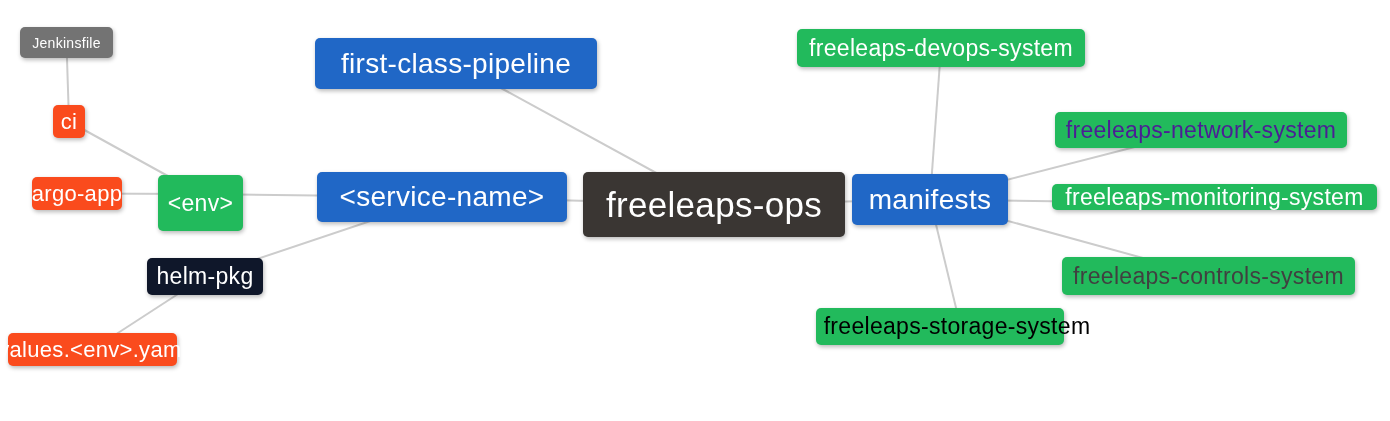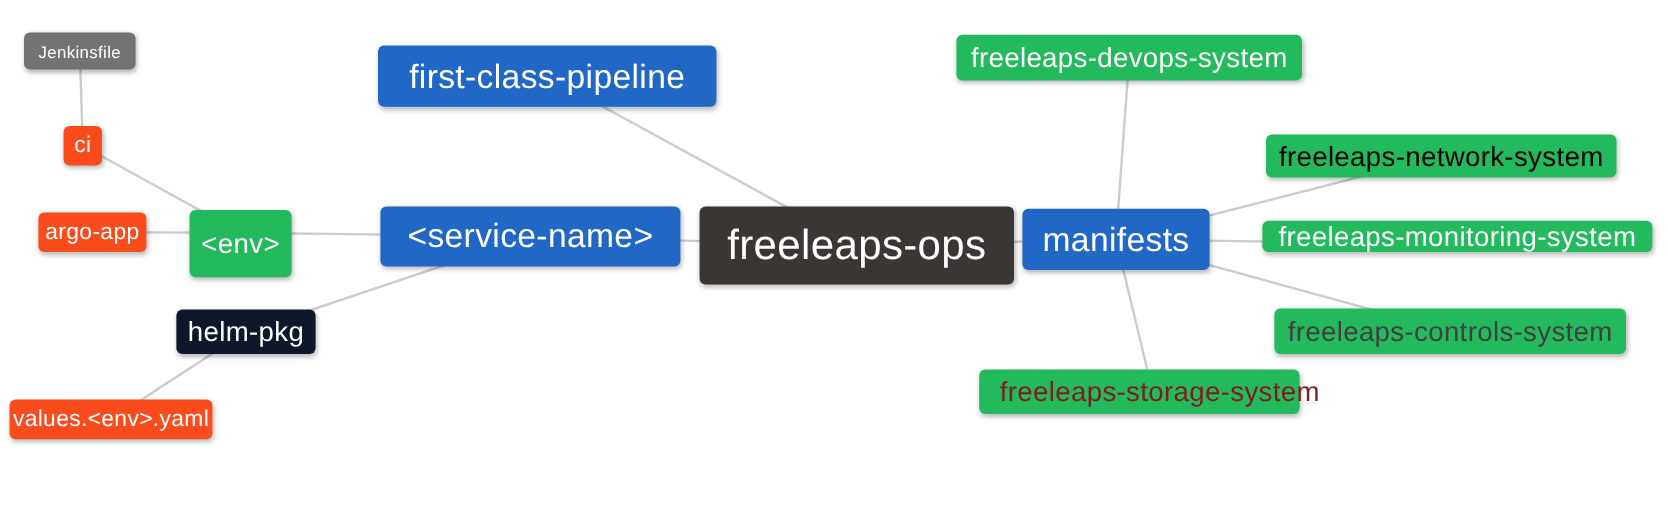--- a/index.html
+++ b/index.html
@@ -27,21 +27,21 @@
     box-shadow: 1px 2px 4px rgba(0,0,0,0.28);
     white-space: nowrap;
     cursor: pointer;
     line-height: 1;
     box-sizing: border-box;
     letter-spacing: 0.3px;
   }
   .lvl0 { font-size: 35px; }
   .lvl1 { font-size: 28px; }
   .lvl2 { font-size: 23px; }
-  .lvl3 { font-size: 19px; }
+  .lvl3 { font-size: 22px; }
   .lvl4 { font-size: 14px; }
 </style>
 </head>
 <body>
 
 <div class="stage">
   <svg id="edge-layer" xmlns="http://www.w3.org/2000/svg" viewBox="0 0 1390 421">
       <line x1="66.5" y1="42.5" x2="69" y2="121.5" stroke="#CCCCCC" stroke-width="2"></line>
       <line x1="69" y1="121.5" x2="200.5" y2="194" stroke="#CCCCCC" stroke-width="2"></line>
       <line x1="77" y1="193.5" x2="200.5" y2="194" stroke="#CCCCCC" stroke-width="2"></line>
@@ -58,22 +58,22 @@
       <line x1="930" y1="199.5" x2="960.5" y2="326.5" stroke="#CCCCCC" stroke-width="2"></line>
     </svg>
   <div id="node-layer">
       <div class="node lvl0" style="left: 583px; top: 172px; width: 262px; height: 65px; background: rgb(58, 54, 51); color: rgb(255, 255, 255);">freeleaps-ops</div>
       <div class="node lvl1" style="left: 315px; top: 38px; width: 282px; height: 51px; background: rgb(32, 103, 198); color: rgb(255, 255, 255);">first-class-pipeline</div>
       <div class="node lvl1" style="left: 317px; top: 172px; width: 250px; height: 50px; background: rgb(32, 103, 198); color: rgb(255, 255, 255);">&lt;service-name&gt;</div>
       <div class="node lvl1" style="left: 852px; top: 174px; width: 156px; height: 51px; background: rgb(32, 103, 198); color: rgb(255, 255, 255);">manifests</div>
       <div class="node lvl2" style="left: 158px; top: 175px; width: 85px; height: 56px; background: rgb(34, 186, 92); color: rgb(255, 255, 255);">&lt;env&gt;</div>
       <div class="node lvl2" style="left: 147px; top: 258px; width: 116px; height: 37px; background: #0f172a; color: rgb(255, 255, 255);">helm-pkg</div>
       <div class="node lvl2" style="left: 797px; top: 29px; width: 288px; height: 38px; background: rgb(34, 186, 92); color: rgb(255, 255, 255);">freeleaps-devops-system</div>
-      <div class="node lvl2" style="left: 1055px; top: 112px; width: 292px; height: 36px; background: rgb(34, 186, 92); color: #000000;">freeleaps-network-system</div>
+      <div class="node lvl2" style="left: 1055px; top: 112px; width: 292px; height: 36px; background: rgb(34, 186, 92); color: #4c1d95;">freeleaps-network-system</div>
       <div class="node lvl2" style="left: 1052px; top: 184px; width: 325px; height: 26px; background: rgb(34, 186, 92); color: rgb(255, 255, 255);">freeleaps-monitoring-system</div>
       <div class="node lvl2" style="left: 1062px; top: 257px; width: 293px; height: 38px; background: rgb(34, 186, 92); color: #404040;">freeleaps-controls-system</div>
-      <div class="node lvl2" style="left: 816px; top: 308px; width: 267px; height: 37px; background: rgb(34, 186, 92); color: #7f1d1d; padding-left: 34px;">freeleaps-storage-system</div>
+      <div class="node lvl2" style="left: 816px; top: 308px; width: 248px; height: 37px; background: rgb(34, 186, 92); color: #000000; padding-left: 34px;">freeleaps-storage-system</div>
       <div class="node lvl3" style="left: 32px; top: 177px; width: 90px; height: 33px; background: rgb(250, 75, 29); color: rgb(255, 255, 255);">argo-app</div>
       <div class="node lvl3" style="left: 8px; top: 333px; width: 169px; height: 33px; background: rgb(250, 75, 29); color: rgb(255, 255, 255);">values.&lt;env&gt;.yaml</div>
       <div class="node lvl3" style="left: 53px; top: 105px; width: 32px; height: 33px; background: rgb(250, 75, 29); color: rgb(255, 255, 255);">ci</div>
       <div class="node lvl4" style="left: 20px; top: 27px; width: 93px; height: 31px; background: #737373; color: rgb(255, 255, 255);">Jenkinsfile</div>
     </div>
 </div>
 
 </body></html>

